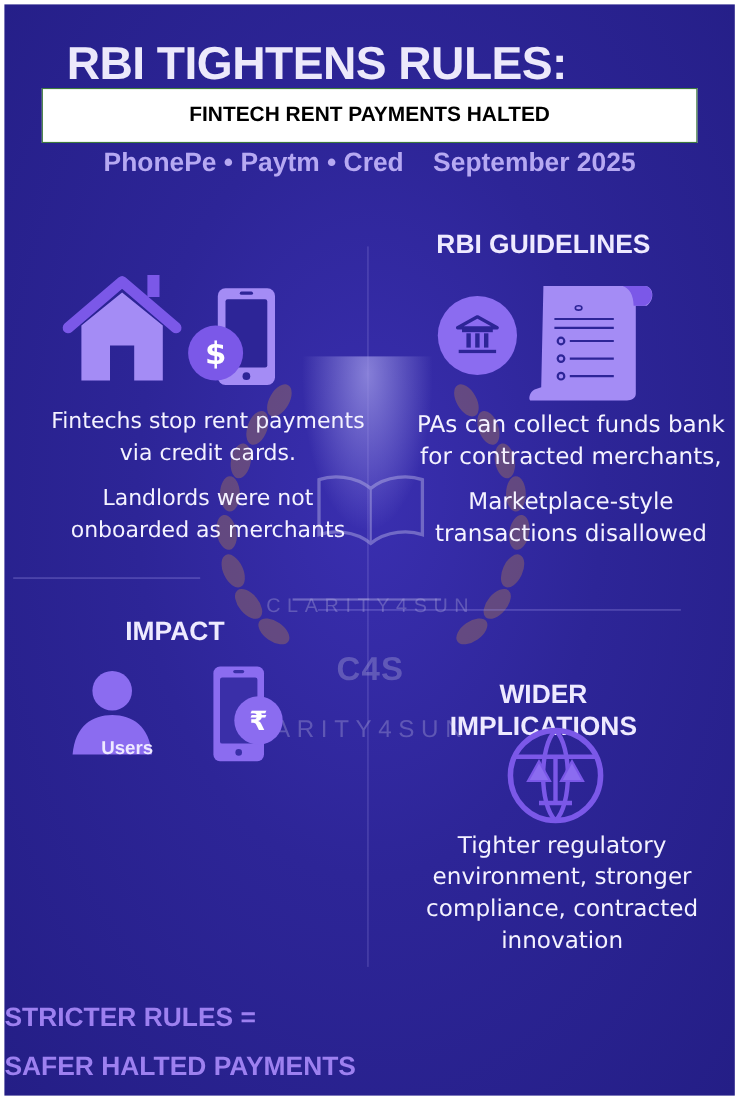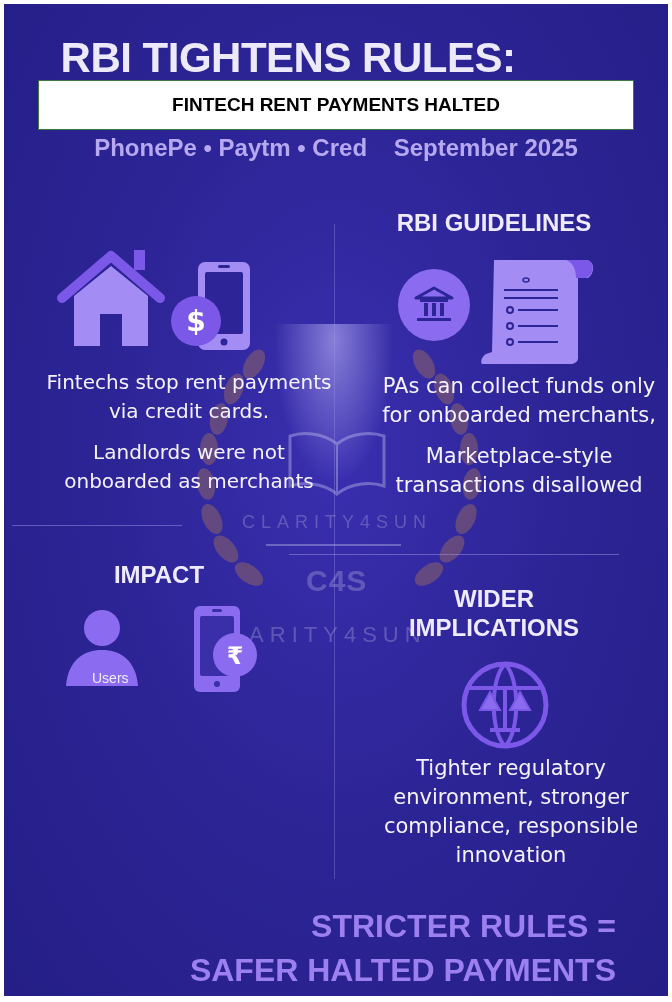--- a/index.html
+++ b/index.html
@@ -8,23 +8,23 @@
   .title{position:absolute;left:0;width:568px;top:30px;text-align:center;color:#ece9fb;font-family:"Liberation Sans",sans-serif;font-weight:bold;font-size:42px;letter-spacing:-0.5px;}
   .banner{position:absolute;left:34px;top:76px;width:596px;height:50px;background:#fff;border:1px solid #3d7a3d;box-sizing:border-box;display:flex;align-items:center;justify-content:center;color:#000;font-family:"Liberation Sans",sans-serif;font-weight:bold;font-size:19px;}
   .subline{position:absolute;left:0;width:664px;top:130px;text-align:center;color:#b6a9f2;font-family:"Liberation Sans",sans-serif;font-weight:bold;font-size:24px;}
   .subline span{margin:16px 10px;}
   .vdivider{position:absolute;left:330px;top:220px;width:1px;height:655px;background:rgba(160,150,230,0.35);}
   .hdivider{position:absolute;height:1px;background:rgba(170,160,240,0.45);}
   .heading{position:absolute;color:#eeeaff;font-family:"Liberation Sans",sans-serif;font-weight:bold;font-size:24px;text-align:center;line-height:29px;}
   .body{position:absolute;color:#f4f2ff;font-size:20px;line-height:29px;}
   .body p{margin:0 0 12px 0;text-align:center;}
   .icon{position:absolute;}
-  .watermark{position:absolute;color:rgba(180,175,220,0.35);font-family:"Liberation Sans",sans-serif;letter-spacing:6px;}
+  .watermark{position:absolute;color:rgba(180,175,220,0.35);font-family:"Liberation Sans",sans-serif;letter-spacing:6px;margin-top:28px;}
   .laurel{position:absolute;opacity:0.45;}
-  .footer{position:absolute;left:0;width:612px;top:900px;text-align:right;color:#9d80f0;font-family:"Liberation Sans",sans-serif;font-weight:bold;font-size:32px;line-height:44px;}
+  .footer{position:absolute;left:0;width:612px;top:900px;text-align:left;color:#9d80f0;font-family:"Liberation Sans",sans-serif;font-weight:bold;font-size:24px;line-height:44px;}
   .glow{position:absolute;left:270px;top:320px;width:120px;height:160px;background:radial-gradient(ellipse at 50% 10%,rgba(200,195,255,0.55),rgba(120,110,230,0) 70%);}
 </style>
 </head>
 <body>
 
 <div class="poster">
 
   <div class="glow"></div>
 
   <svg class="laurel" style="left:160px;top:340px;" width="350" height="260" viewBox="0 0 350 260">
@@ -106,55 +106,55 @@
     <line x1="26" y1="36" x2="80" y2="36" stroke="#2d2597" stroke-width="2"></line>
     <line x1="26" y1="44" x2="80" y2="44" stroke="#2d2597" stroke-width="2"></line>
     <circle cx="32" cy="56" r="3" fill="none" stroke="#2d2597" stroke-width="2"></circle>
     <line x1="40" y1="56" x2="80" y2="56" stroke="#2d2597" stroke-width="2"></line>
     <circle cx="32" cy="72" r="3" fill="none" stroke="#2d2597" stroke-width="2"></circle>
     <line x1="40" y1="72" x2="80" y2="72" stroke="#2d2597" stroke-width="2"></line>
     <circle cx="32" cy="88" r="3" fill="none" stroke="#2d2597" stroke-width="2"></circle>
     <line x1="40" y1="88" x2="80" y2="88" stroke="#2d2597" stroke-width="2"></line>
   </svg>
   <div class="body" style="left:370px;top:368px;width:290px;font-size:21px;">
-    <p>PAs can collect funds only for onboarded merchants,</p>
+    <p>PAs can collect funds bank for contracted merchants,</p>
     <p>Marketplace-style transactions disallowed</p>
   </div>
 
   <div class="heading" style="left:60px;top:556px;width:190px;">IMPACT</div>
   <svg class="icon" style="left:60px;top:604px;" width="80" height="80" viewBox="0 0 80 80">
     <circle cx="38" cy="20" r="18" fill="#8b6cf0"></circle>
     <path d="M2 78 C4 52 20 42 38 42 C56 42 72 52 74 78 Z" fill="#8b6cf0"></path>
   </svg>
-  <div style="position:absolute;left:88px;top:666px;color:#eeeaff;font-family:'Liberation Sans',sans-serif;font-weight:normal;font-size:14px;">Users</div>
+  <div style="position:absolute;left:88px;top:666px;color:#eeeaff;font-family:'Liberation Sans',sans-serif;font-weight:bold;font-size:17px;">Users</div>
   <svg class="icon" style="left:188px;top:600px;" width="50" height="90" viewBox="0 0 50 90">
     <rect x="2" y="2" width="46" height="86" rx="6" fill="#8b6cf0"></rect>
     <rect x="8" y="12" width="34" height="60" rx="2" fill="#3a2fa8"></rect>
     <rect x="20" y="5" width="10" height="3" rx="1.5" fill="#3a2fa8"></rect>
     <circle cx="25" cy="80" r="3" fill="#3a2fa8"></circle>
   </svg>
   <svg class="icon" style="left:208px;top:628px;" width="46" height="46" viewBox="0 0 46 46">
     <circle cx="23" cy="23" r="22" fill="#8b6cf0"></circle>
     <text x="23" y="32" text-anchor="middle" font-size="24" font-weight="bold" fill="#fff" font-family="DejaVu Sans, sans-serif">₹</text>
   </svg>
 
-  <div class="heading" style="left:390px;top:580px;width:200px;">
+  <div class="heading" style="left:390px;top:613px;width:200px;">
     <div>WIDER</div>
     <div>IMPLICATIONS</div>
   </div>
   <svg class="icon" style="left:456px;top:656px;" width="90" height="90" viewBox="0 0 90 90">
     <circle cx="45" cy="45" r="41" fill="none" stroke="#7b58e8" stroke-width="5"></circle>
     <path d="M45 4 C30 18 30 72 45 86 M45 4 C60 18 60 72 45 86" fill="none" stroke="#7b58e8" stroke-width="4"></path>
     <line x1="8" y1="28" x2="82" y2="28" stroke="#7b58e8" stroke-width="4"></line>
     <line x1="45" y1="28" x2="45" y2="70" stroke="#7b58e8" stroke-width="4"></line>
     <path d="M20 50 L30 32 L40 50 Z" fill="#8b6cf0" stroke="#7b58e8" stroke-width="2"></path>
     <path d="M50 50 L60 32 L70 50 Z" fill="#8b6cf0" stroke="#7b58e8" stroke-width="2"></path>
     <line x1="30" y1="70" x2="60" y2="70" stroke="#7b58e8" stroke-width="4"></line>
   </svg>
   <div class="body" style="left:362px;top:750px;width:290px;font-size:21px;">
-    <p>Tighter regulatory environment, stronger compliance, responsible innovation</p>
+    <p>Tighter regulatory environment, stronger compliance, contracted innovation</p>
   </div>
 
   <div class="footer">
     <div>STRICTER RULES =</div>
     <div>SAFER HALTED PAYMENTS</div>
   </div>
 </div>
 
 </body></html>

